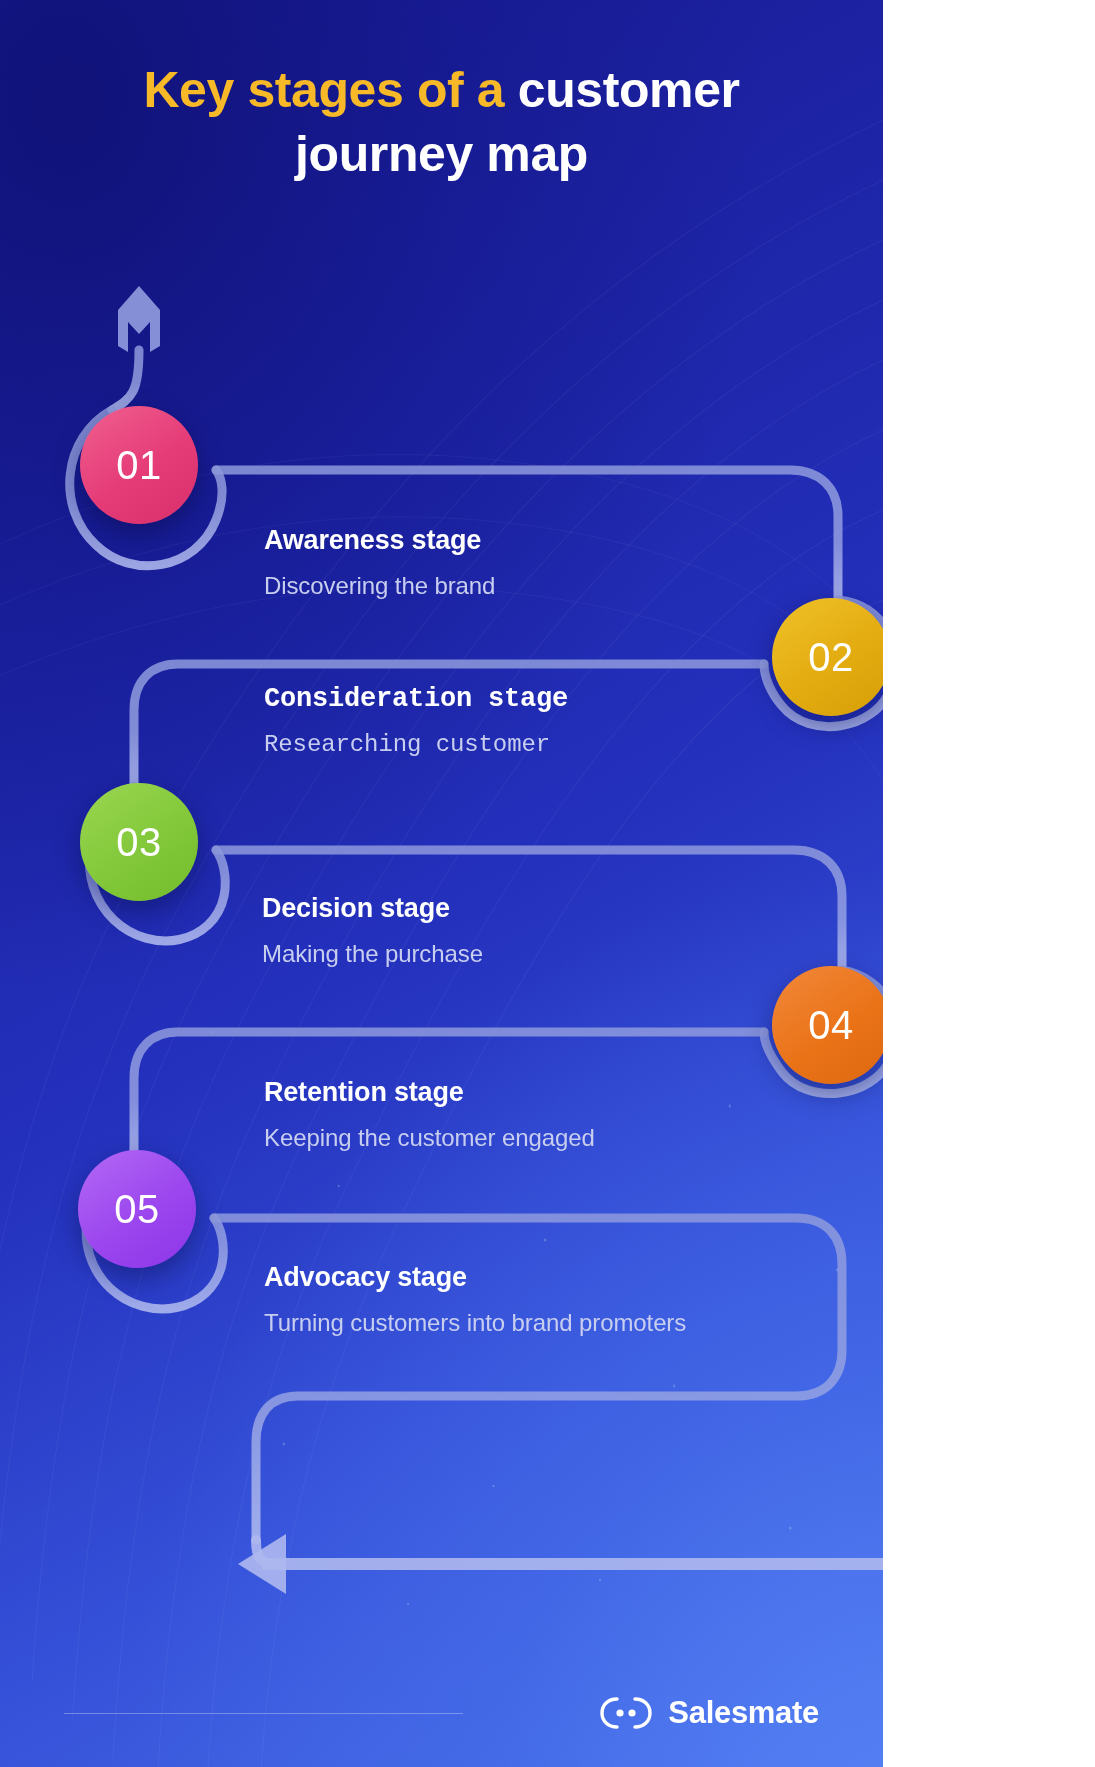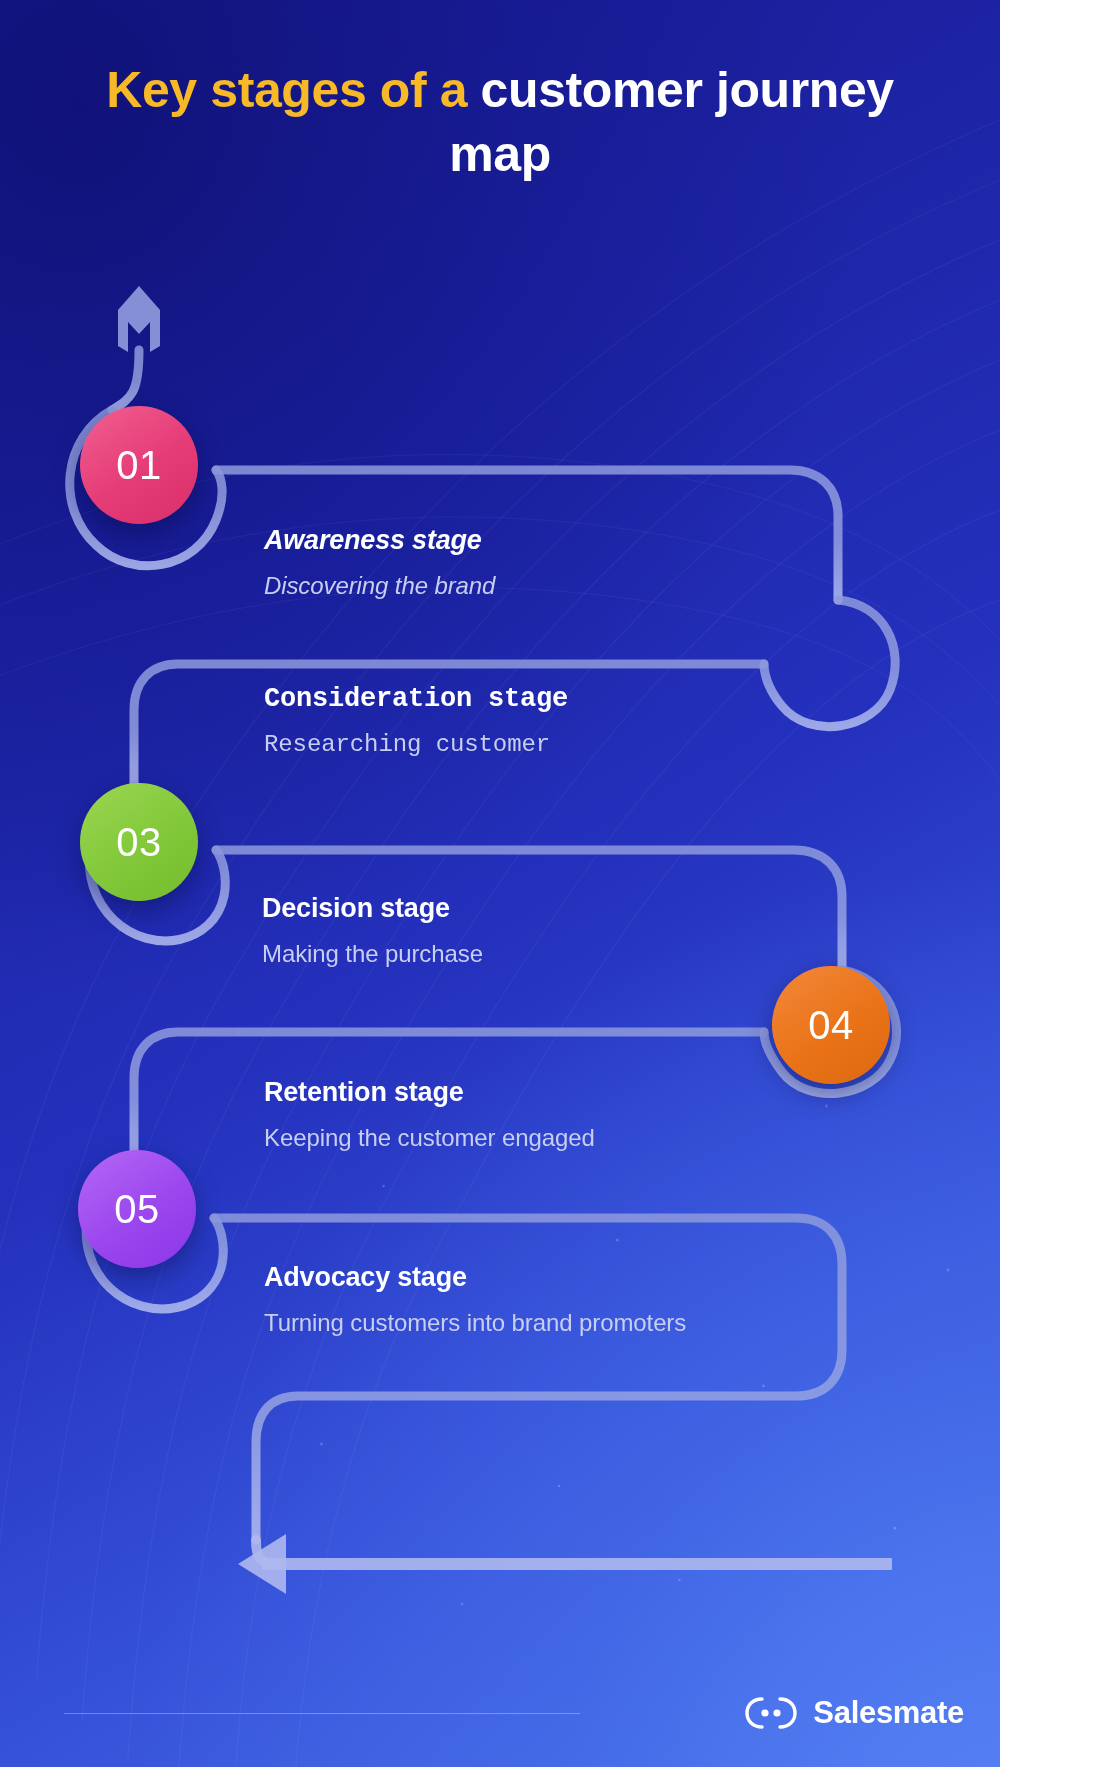--- a/index.html
+++ b/index.html
@@ -5,21 +5,21 @@
   * { margin:0; padding:0; box-sizing:border-box; }
 
   html,body{
     width:1095px; height:1767px;
     overflow:hidden;
     font-family:"Liberation Sans", sans-serif;
   }
 
   #poster{
     position:relative;
-    width:1000px; height:1767px;
+    width:883px; height:1767px;
     background:
       radial-gradient(ellipse 140% 90% at 100% 105%, rgba(86,130,245,0.95) 0%, rgba(70,110,235,0.55) 32%, rgba(40,60,190,0.0) 62%),
       radial-gradient(ellipse 110% 70% at 8% 6%, rgba(16,18,120,0.95) 0%, rgba(20,24,140,0.55) 40%, rgba(25,30,150,0.0) 72%),
       linear-gradient(150deg, #18188f 0%, #1d24a6 28%, #2431bd 52%, #3550d8 74%, #4a73ea 100%);
     overflow:hidden;
   }
 
   
   .texture{ position:absolute; inset:0; pointer-events:none; }
   .texture svg{ width:100%; height:100%; display:block; }
@@ -55,31 +55,31 @@
   
   .stage{ position:absolute; }
   .stage .st-title{
     color:#ffffff; font-size:27px; font-weight:700; letter-spacing:-0.2px;
     line-height:1.2; margin-bottom:16px;
   }
   .stage .st-sub{
     color:#c8ceef; font-size:24px; font-weight:400; letter-spacing:-0.1px;
     line-height:1.2;
   }
-  .s1{ left:264px; top:524px;font-style:italic; }
+  .s1{ left:264px; top:524px; }
   .s2{ left:264px; top:683px;font-family:Liberation Mono, monospace; }
   .s3{ left:262px; top:892px; }
   .s4{ left:264px; top:1076px; }
   .s5{ left:264px; top:1261px; }
 
   
   .footer{
     position:absolute; left:0; right:0; bottom:36px;
     display:flex; align-items:center; justify-content:flex-end;
-    padding-right:36px;
+    padding-right:64px;
   }
   .footer-rule{
     position:absolute; left:64px; right:420px; top:50%;
     height:1px; background:rgba(255,255,255,0.30);
   }
   .brand{ display:flex; align-items:center; gap:16px; position:relative; z-index:2; }
   .brand-mark{ width:52px; height:36px; display:block; }
   .brand-name{
     color:#ffffff; font-size:31px; font-weight:700; letter-spacing:-0.3px;
   }
@@ -170,20 +170,23 @@
     <g>
       <rect x="262" y="1558" width="630" height="12" rx="1" fill="#aeb8ee" fill-opacity="0.9"></rect>
       <path d="M238 1564 L 286 1534 L 286 1594 Z" fill="#aeb8ee" fill-opacity="0.9"></path>
       <path d="M256 1540 C 256 1552, 258 1558, 262 1560" stroke="#aeb8ee" stroke-opacity="0.9" stroke-width="10" fill="none" stroke-linecap="round"></path>
     </g>
   </svg>
 
   <div class="node n1">
     <span>01</span>
   </div>
+  <div class="node n2">
+    <span>02</span>
+  </div>
   <div class="node n3">
     <span>03</span>
   </div>
   <div class="node n4">
     <span>04</span>
   </div>
   <div class="node n5">
     <span>05</span>
   </div>
 

